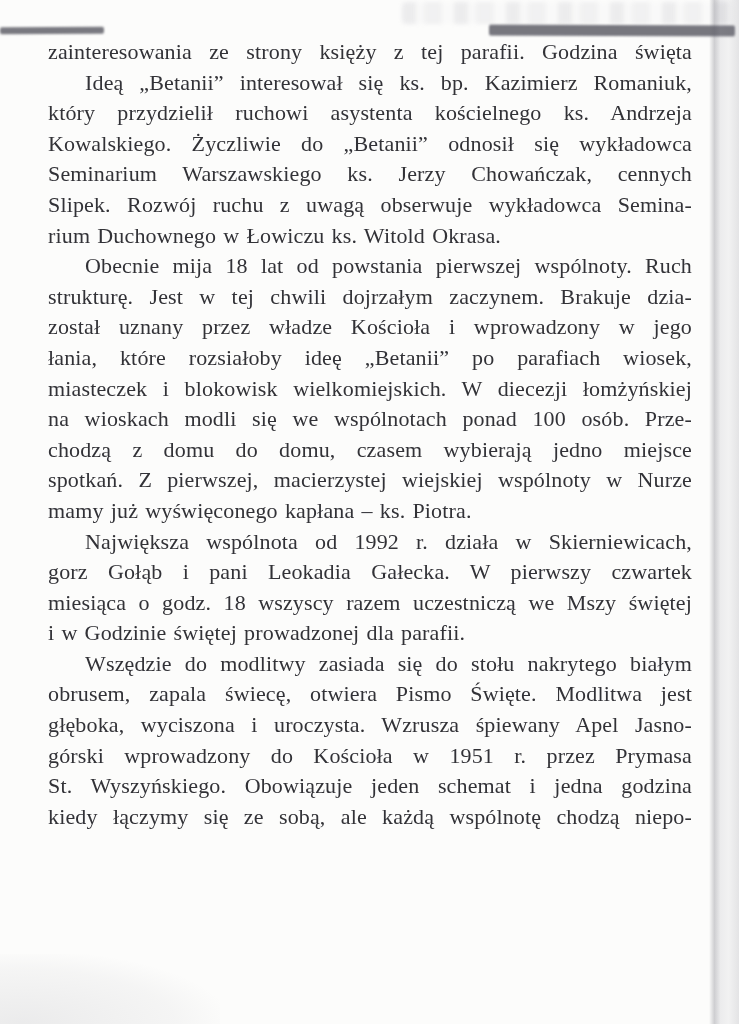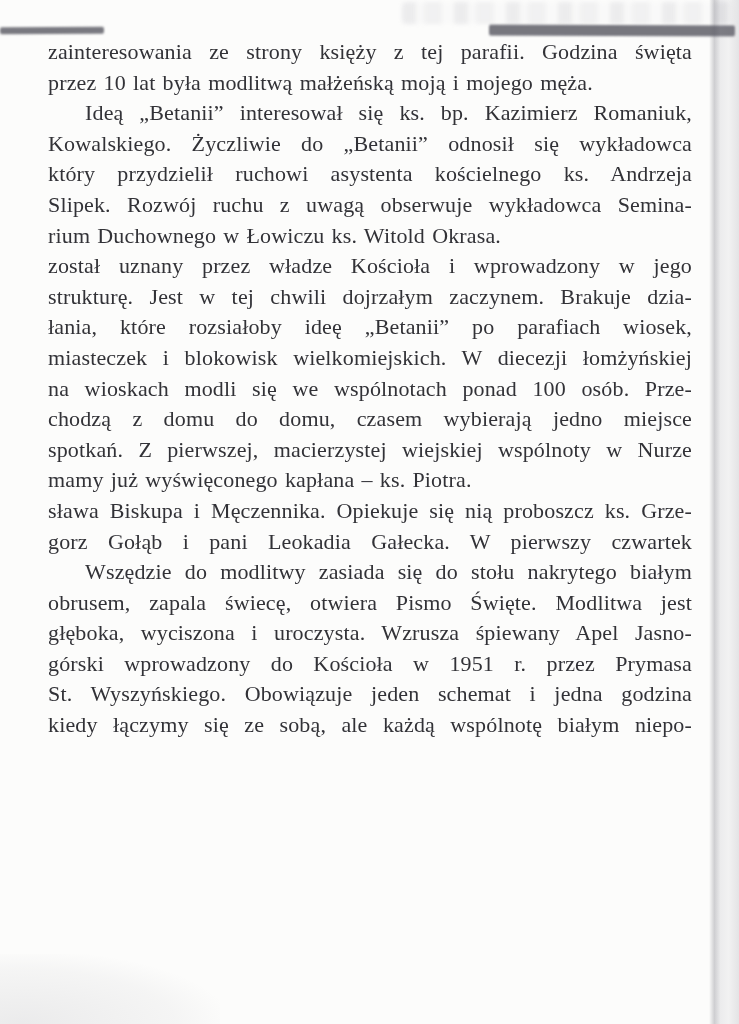--- a/index.html
+++ b/index.html
@@ -91,45 +91,48 @@
 <div class="page">
   <div class="artifact-bar bar-top-left"></div>
   <div class="bleed-smudge"></div>
   <div class="artifact-bar bar-top-right"></div>
   <div class="edge-right"></div>
   <div class="corner-bottom-left"></div>
 
   <div class="text-block">
       <div class="para">
         <div class="line">zainteresowania ze strony księży z tej parafii. Godzina święta</div>
-        <div class="line para-last">przez 10 lat była modlitwą małżeńską moją i mojego męża.</div>
       </div>
       <div class="para">
         <div class="line first-indented">Ideą „Betanii” interesował się ks. bp. Kazimierz Romaniuk,</div>
+        <div class="line">który przydzielił ruchowi asystenta kościelnego ks. Andrzeja</div>
         <div class="line">Kowalskiego. Życzliwie do „Betanii” odnosił się wykładowca</div>
-        <div class="line">który przydzielił ruchowi asystenta kościelnego ks. Andrzeja</div>
+        <div class="line">Seminarium Warszawskiego ks. Jerzy Chowańczak, cennych</div>
         <div class="line">Slipek. Rozwój ruchu z uwagą obserwuje wykładowca Semina-</div>
         <div class="line para-last">rium Duchownego w Łowiczu ks. Witold Okrasa.</div>
       </div>
       <div class="para">
+        <div class="line first-indented">Obecnie mija 18 lat od powstania pierwszej wspólnoty. Ruch</div>
+        <div class="line">strukturę. Jest w tej chwili dojrzałym zaczynem. Brakuje dzia-</div>
         <div class="line">został uznany przez władze Kościoła i wprowadzony w jego</div>
-        <div class="line">strukturę. Jest w tej chwili dojrzałym zaczynem. Brakuje dzia-</div>
         <div class="line">łania, które rozsiałoby ideę „Betanii” po parafiach wiosek,</div>
         <div class="line">miasteczek i blokowisk wielkomiejskich. W diecezji łomżyńskiej</div>
         <div class="line">na wioskach modli się we wspólnotach ponad 100 osób. Prze-</div>
         <div class="line">chodzą z domu do domu, czasem wybierają jedno miejsce</div>
         <div class="line">spotkań. Z pierwszej, macierzystej wiejskiej wspólnoty w Nurze</div>
         <div class="line para-last">mamy już wyświęconego kapłana – ks. Piotra.</div>
       </div>
       <div class="para">
-        <div class="line">sława Biskupa i Męczennika. Opiekuje się nią proboszcz ks. Grze-</div>
+        <div class="line first-indented">Największa wspólnota od 1992 r. działa w Skierniewicach,</div>
         <div class="line">gorz Gołąb i pani Leokadia Gałecka. W pierwszy czwartek</div>
+        <div class="line">miesiąca o godz. 18 wszyscy razem uczestniczą we Mszy świętej</div>
+        <div class="line para-last">i w Godzinie świętej prowadzonej dla parafii.</div>
       </div>
       <div class="para">
         <div class="line first-indented">Wszędzie do modlitwy zasiada się do stołu nakrytego białym</div>
         <div class="line">obrusem, zapala świecę, otwiera Pismo Święte. Modlitwa jest</div>
         <div class="line">głęboka, wyciszona i uroczysta. Wzrusza śpiewany Apel Jasno-</div>
         <div class="line">górski wprowadzony do Kościoła w 1951 r. przez Prymasa</div>
         <div class="line">St. Wyszyńskiego. Obowiązuje jeden schemat i jedna godzina</div>
-        <div class="line">kiedy  łączymy się ze sobą, ale każdą wspólnotę białym niepo-</div>
+        <div class="line">kiedy  łączymy się ze sobą, ale każdą wspólnotę chodzą niepo-</div>
       </div>
     </div>
 </div>
 
 </body></html>

